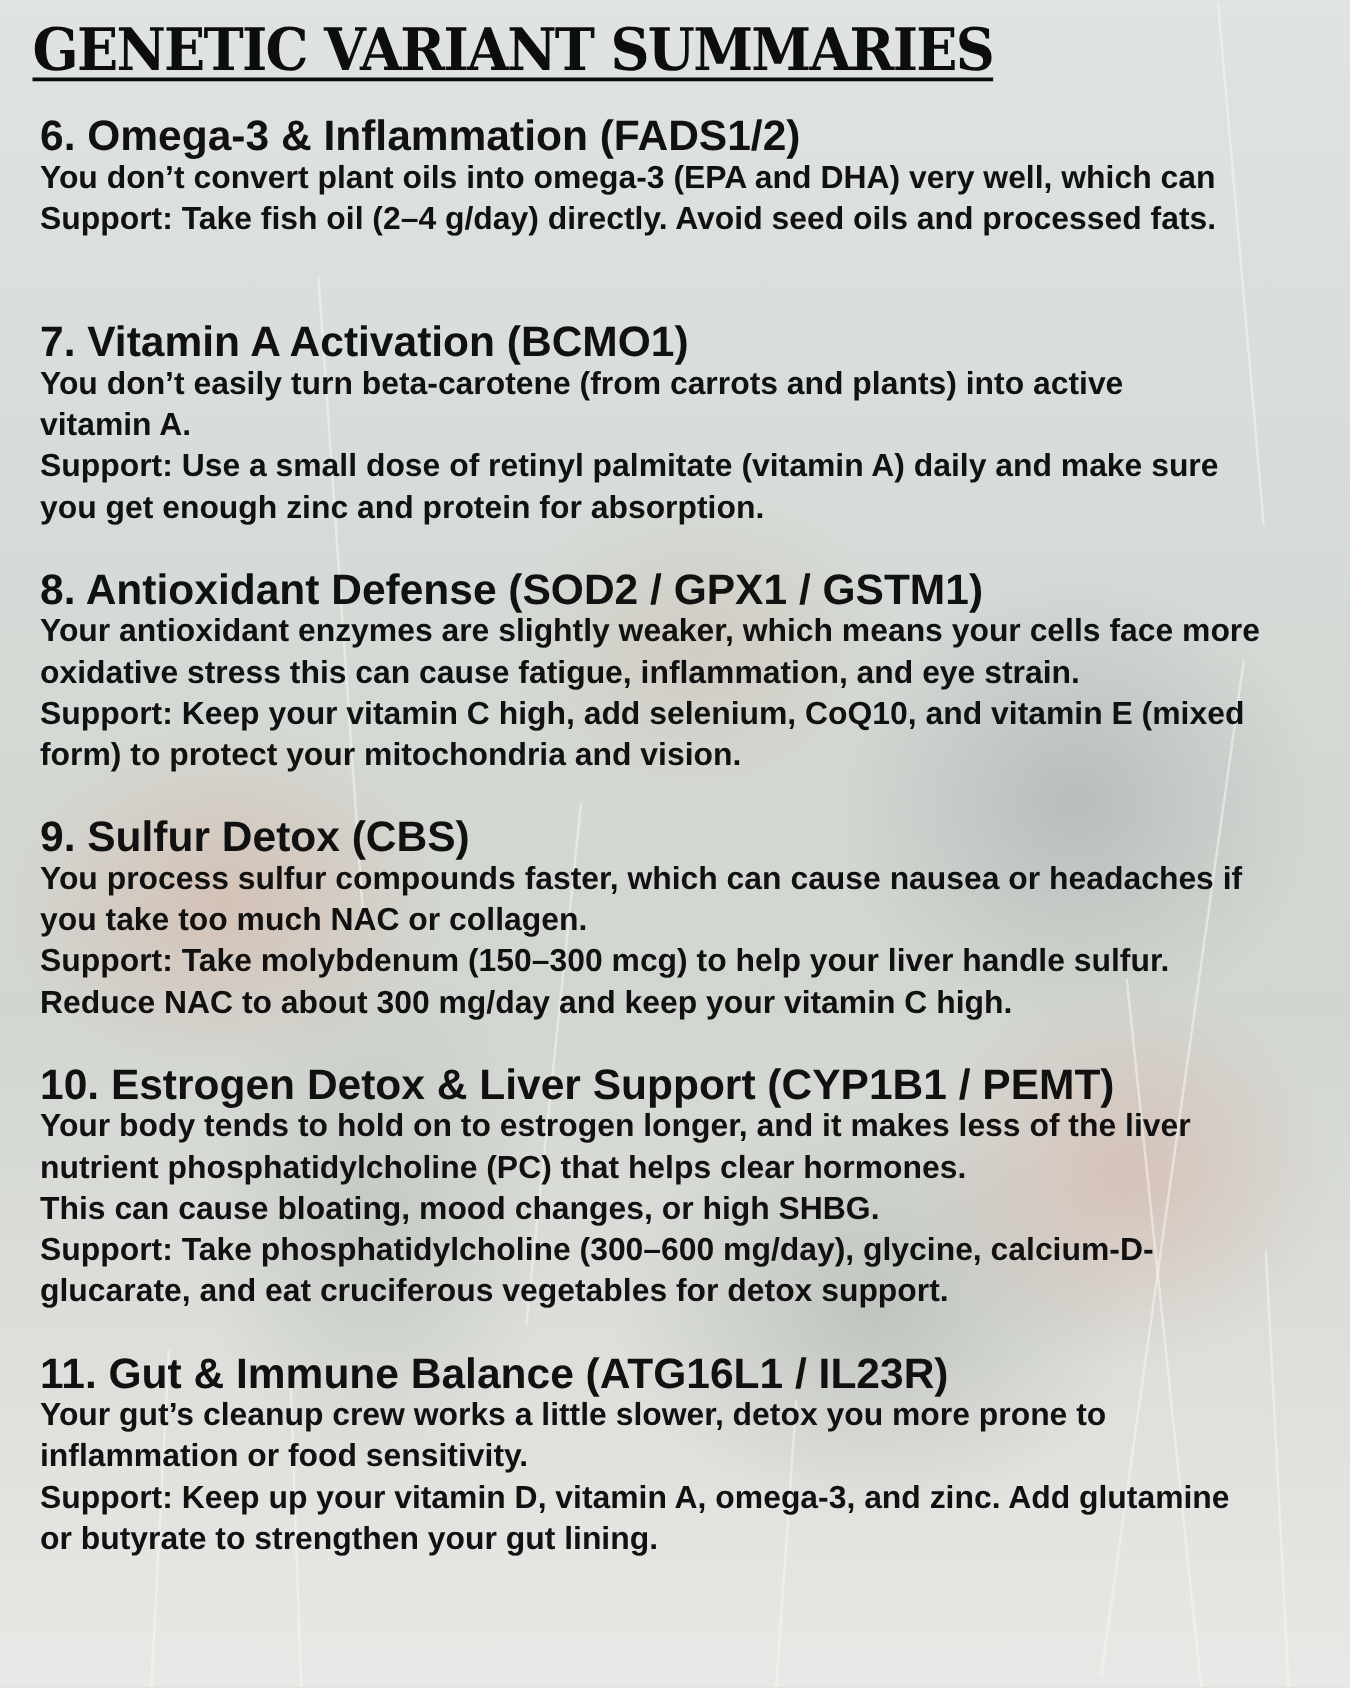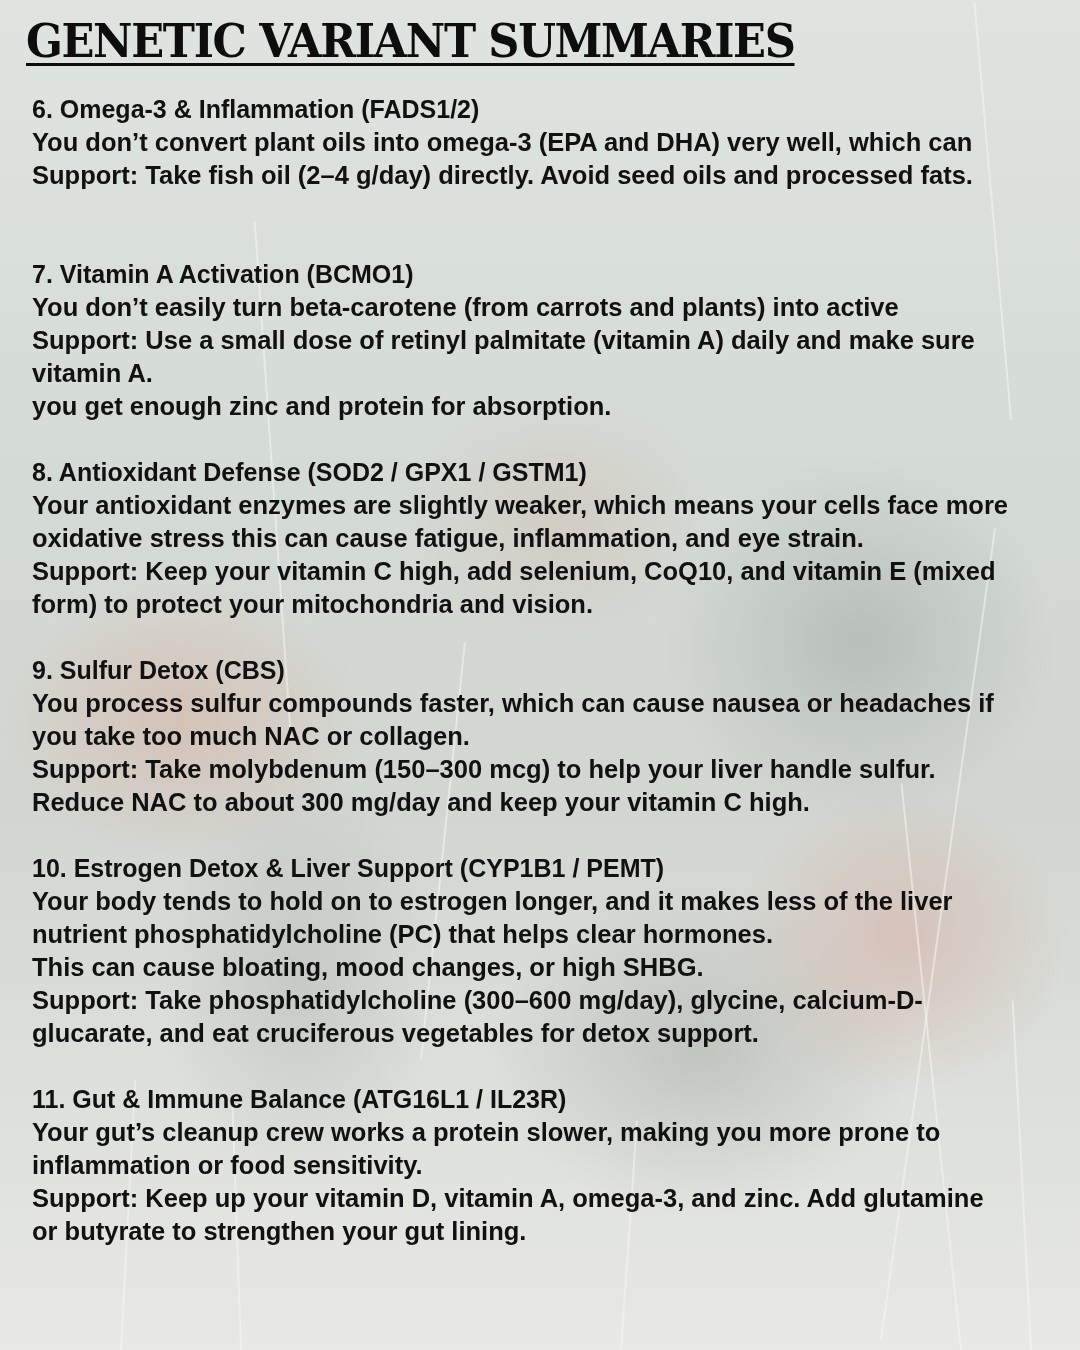--- a/index.html
+++ b/index.html
@@ -58,21 +58,21 @@
       transform-origin: left top;
       white-space: nowrap;
     }
     .section {
       position: absolute;
       left: 32px;
       width: 1030px;
     }
     .section .head {
       font-weight: bold;
-      font-size: 25px;
+      font-size: 34px;
       line-height: 33px;
       white-space: nowrap;
     }
     .section .line {
       font-size: 25.5px;
       line-height: 33px;
       white-space: nowrap;
       font-weight: bold;
     }
   </style>
@@ -96,22 +96,22 @@
 
   <div class="section" style="top:93px;">
     <div class="head">6. Omega-3 &amp; Inflammation (FADS1/2)</div>
     <div class="line">You don’t convert plant oils into omega-3 (EPA and DHA) very well, which can</div>
     <div class="line">Support: Take fish oil (2–4 g/day) directly. Avoid seed oils and processed fats.</div>
   </div>
 
   <div class="section" style="top:258px;">
     <div class="head">7. Vitamin A Activation (BCMO1)</div>
     <div class="line">You don’t easily turn beta-carotene (from carrots and plants) into active</div>
+    <div class="line">vitamin A.</div>
     <div class="line">Support: Use a small dose of retinyl palmitate (vitamin A) daily and make sure</div>
-    <div class="line">vitamin A.</div>
     <div class="line">you get enough zinc and protein for absorption.</div>
   </div>
 
   <div class="section" style="top:456px;">
     <div class="head">8. Antioxidant Defense (SOD2 / GPX1 / GSTM1)</div>
     <div class="line">Your antioxidant enzymes are slightly weaker, which means your cells face more</div>
     <div class="line">oxidative stress this can cause fatigue, inflammation, and eye strain.</div>
     <div class="line">Support: Keep your vitamin C high, add selenium, CoQ10, and vitamin E (mixed</div>
     <div class="line">form) to protect your mitochondria and vision.</div>
   </div>
@@ -128,18 +128,18 @@
     <div class="head">10. Estrogen Detox &amp; Liver Support (CYP1B1 / PEMT)</div>
     <div class="line">Your body tends to hold on to estrogen longer, and it makes less of the liver</div>
     <div class="line">nutrient phosphatidylcholine (PC) that helps clear hormones.</div>
     <div class="line">This can cause bloating, mood changes, or high SHBG.</div>
     <div class="line">Support: Take phosphatidylcholine (300–600 mg/day), glycine, calcium-D-</div>
     <div class="line">glucarate, and eat cruciferous vegetables for detox support.</div>
   </div>
 
   <div class="section" style="top:1083px;">
     <div class="head">11. Gut &amp; Immune Balance (ATG16L1 / IL23R)</div>
-    <div class="line">Your gut’s cleanup crew works a protein slower, making you more prone to</div>
+    <div class="line">Your gut’s cleanup crew works a little slower, detox you more prone to</div>
     <div class="line">inflammation or food sensitivity.</div>
     <div class="line">Support: Keep up your vitamin D, vitamin A, omega-3, and zinc. Add glutamine</div>
     <div class="line">or butyrate to strengthen your gut lining.</div>
   </div>
 </div>
 
 </body></html>

